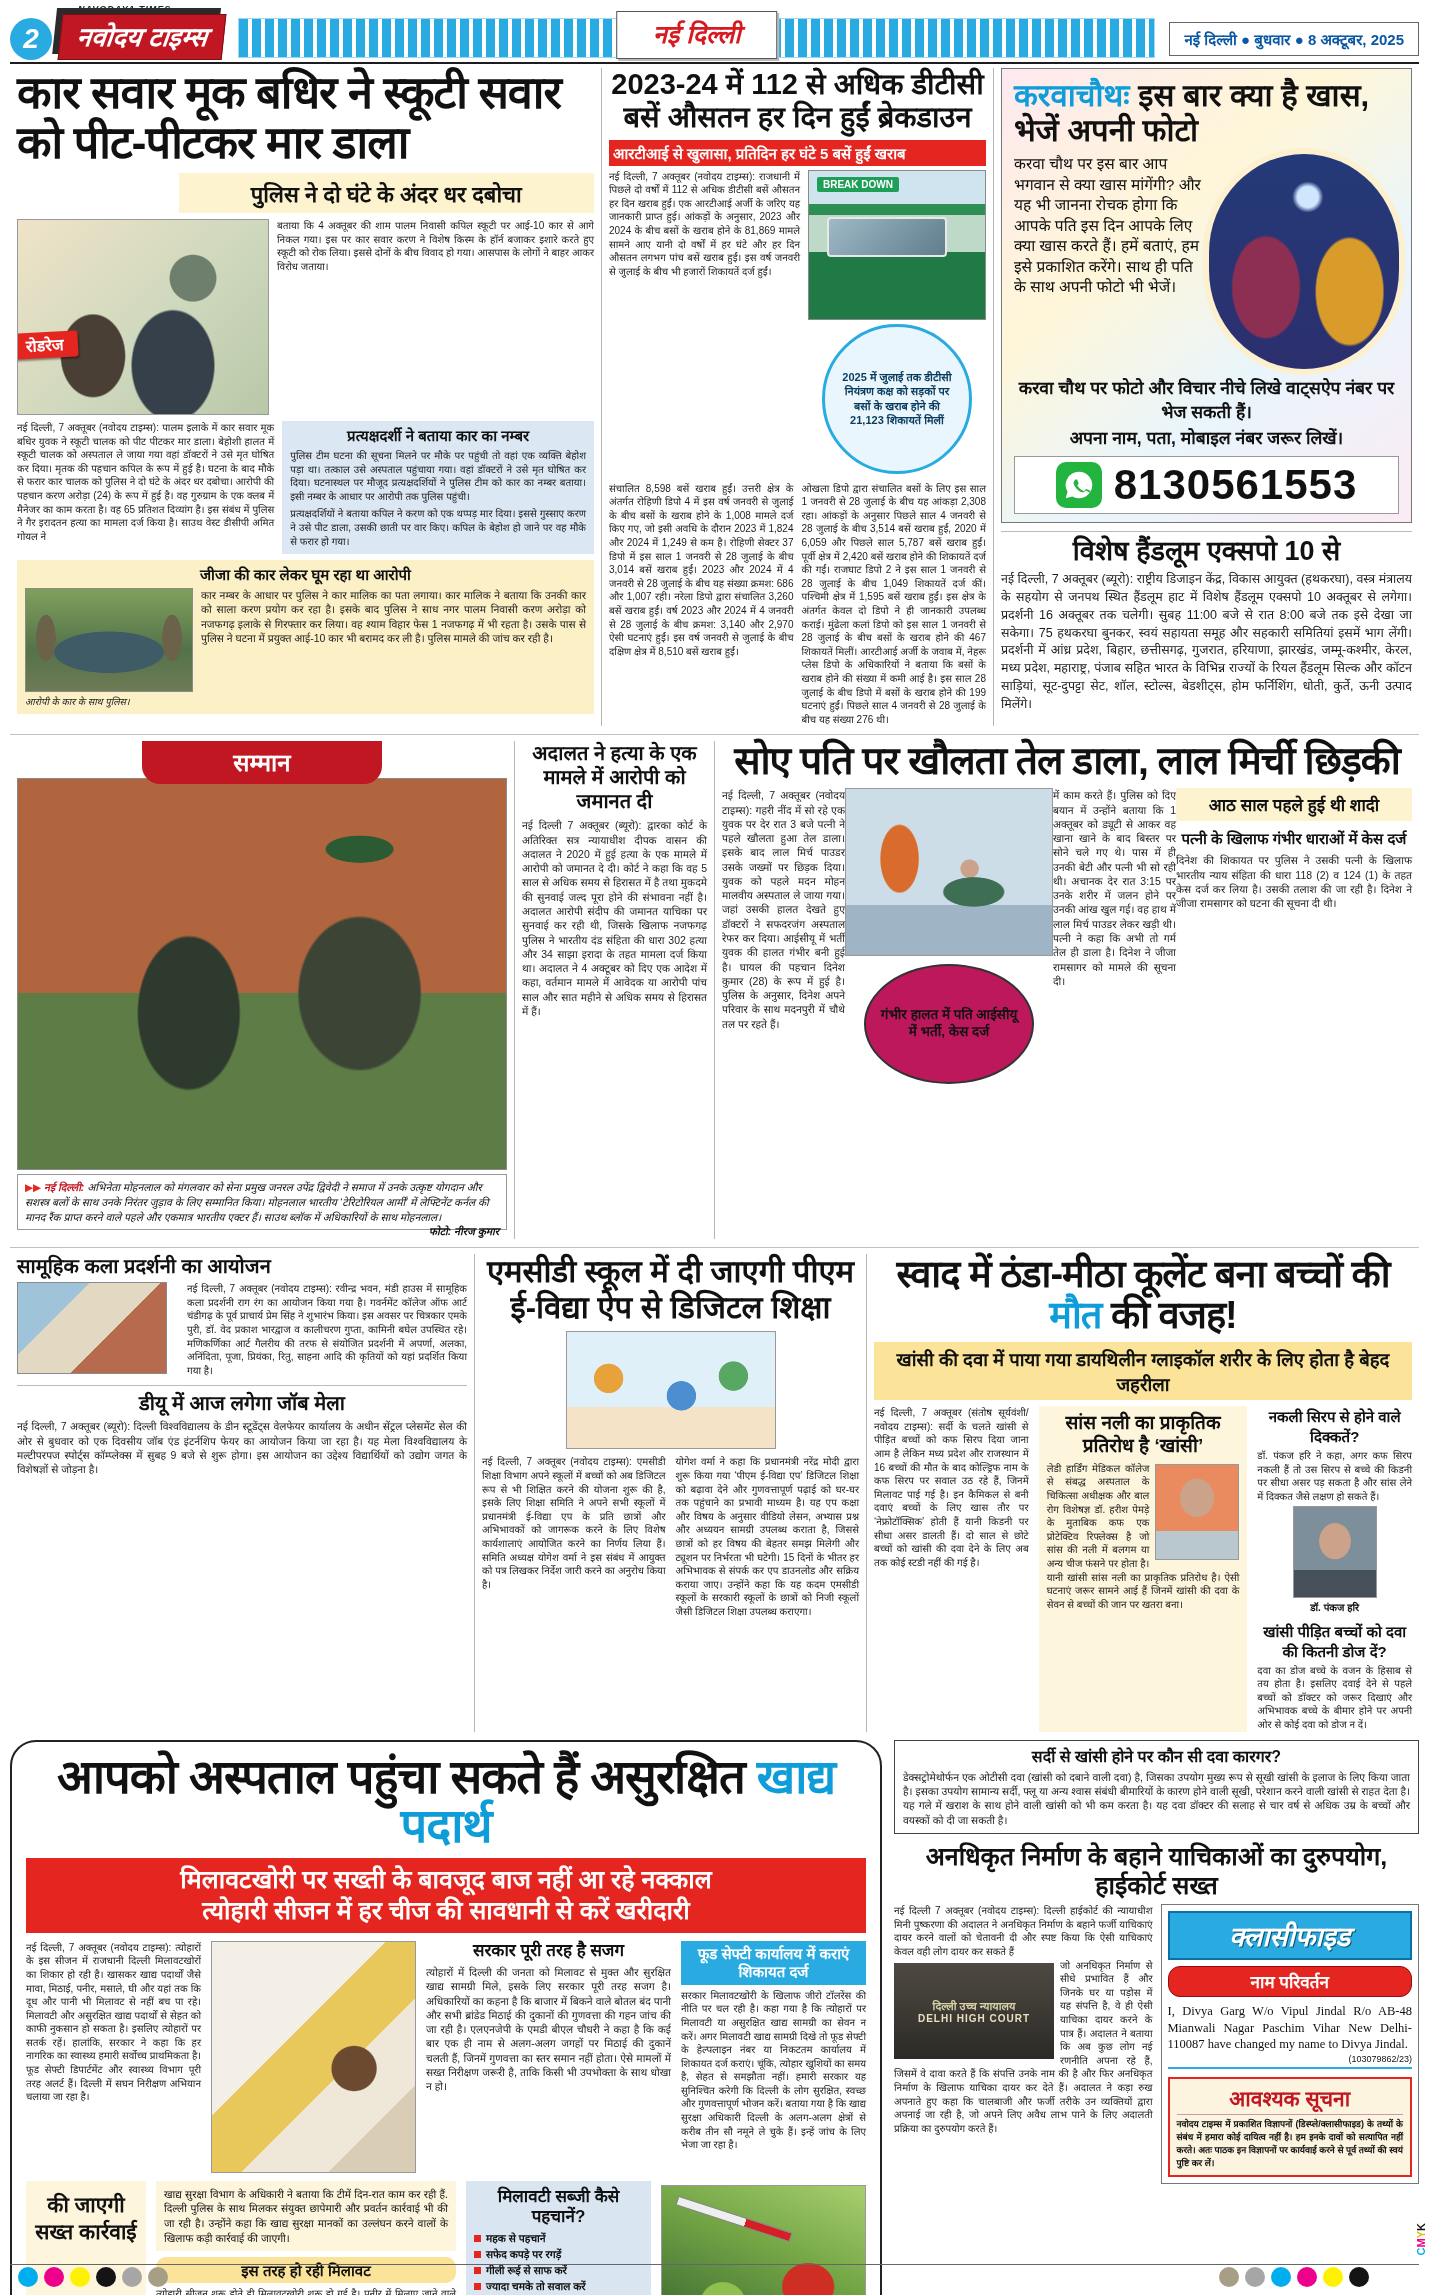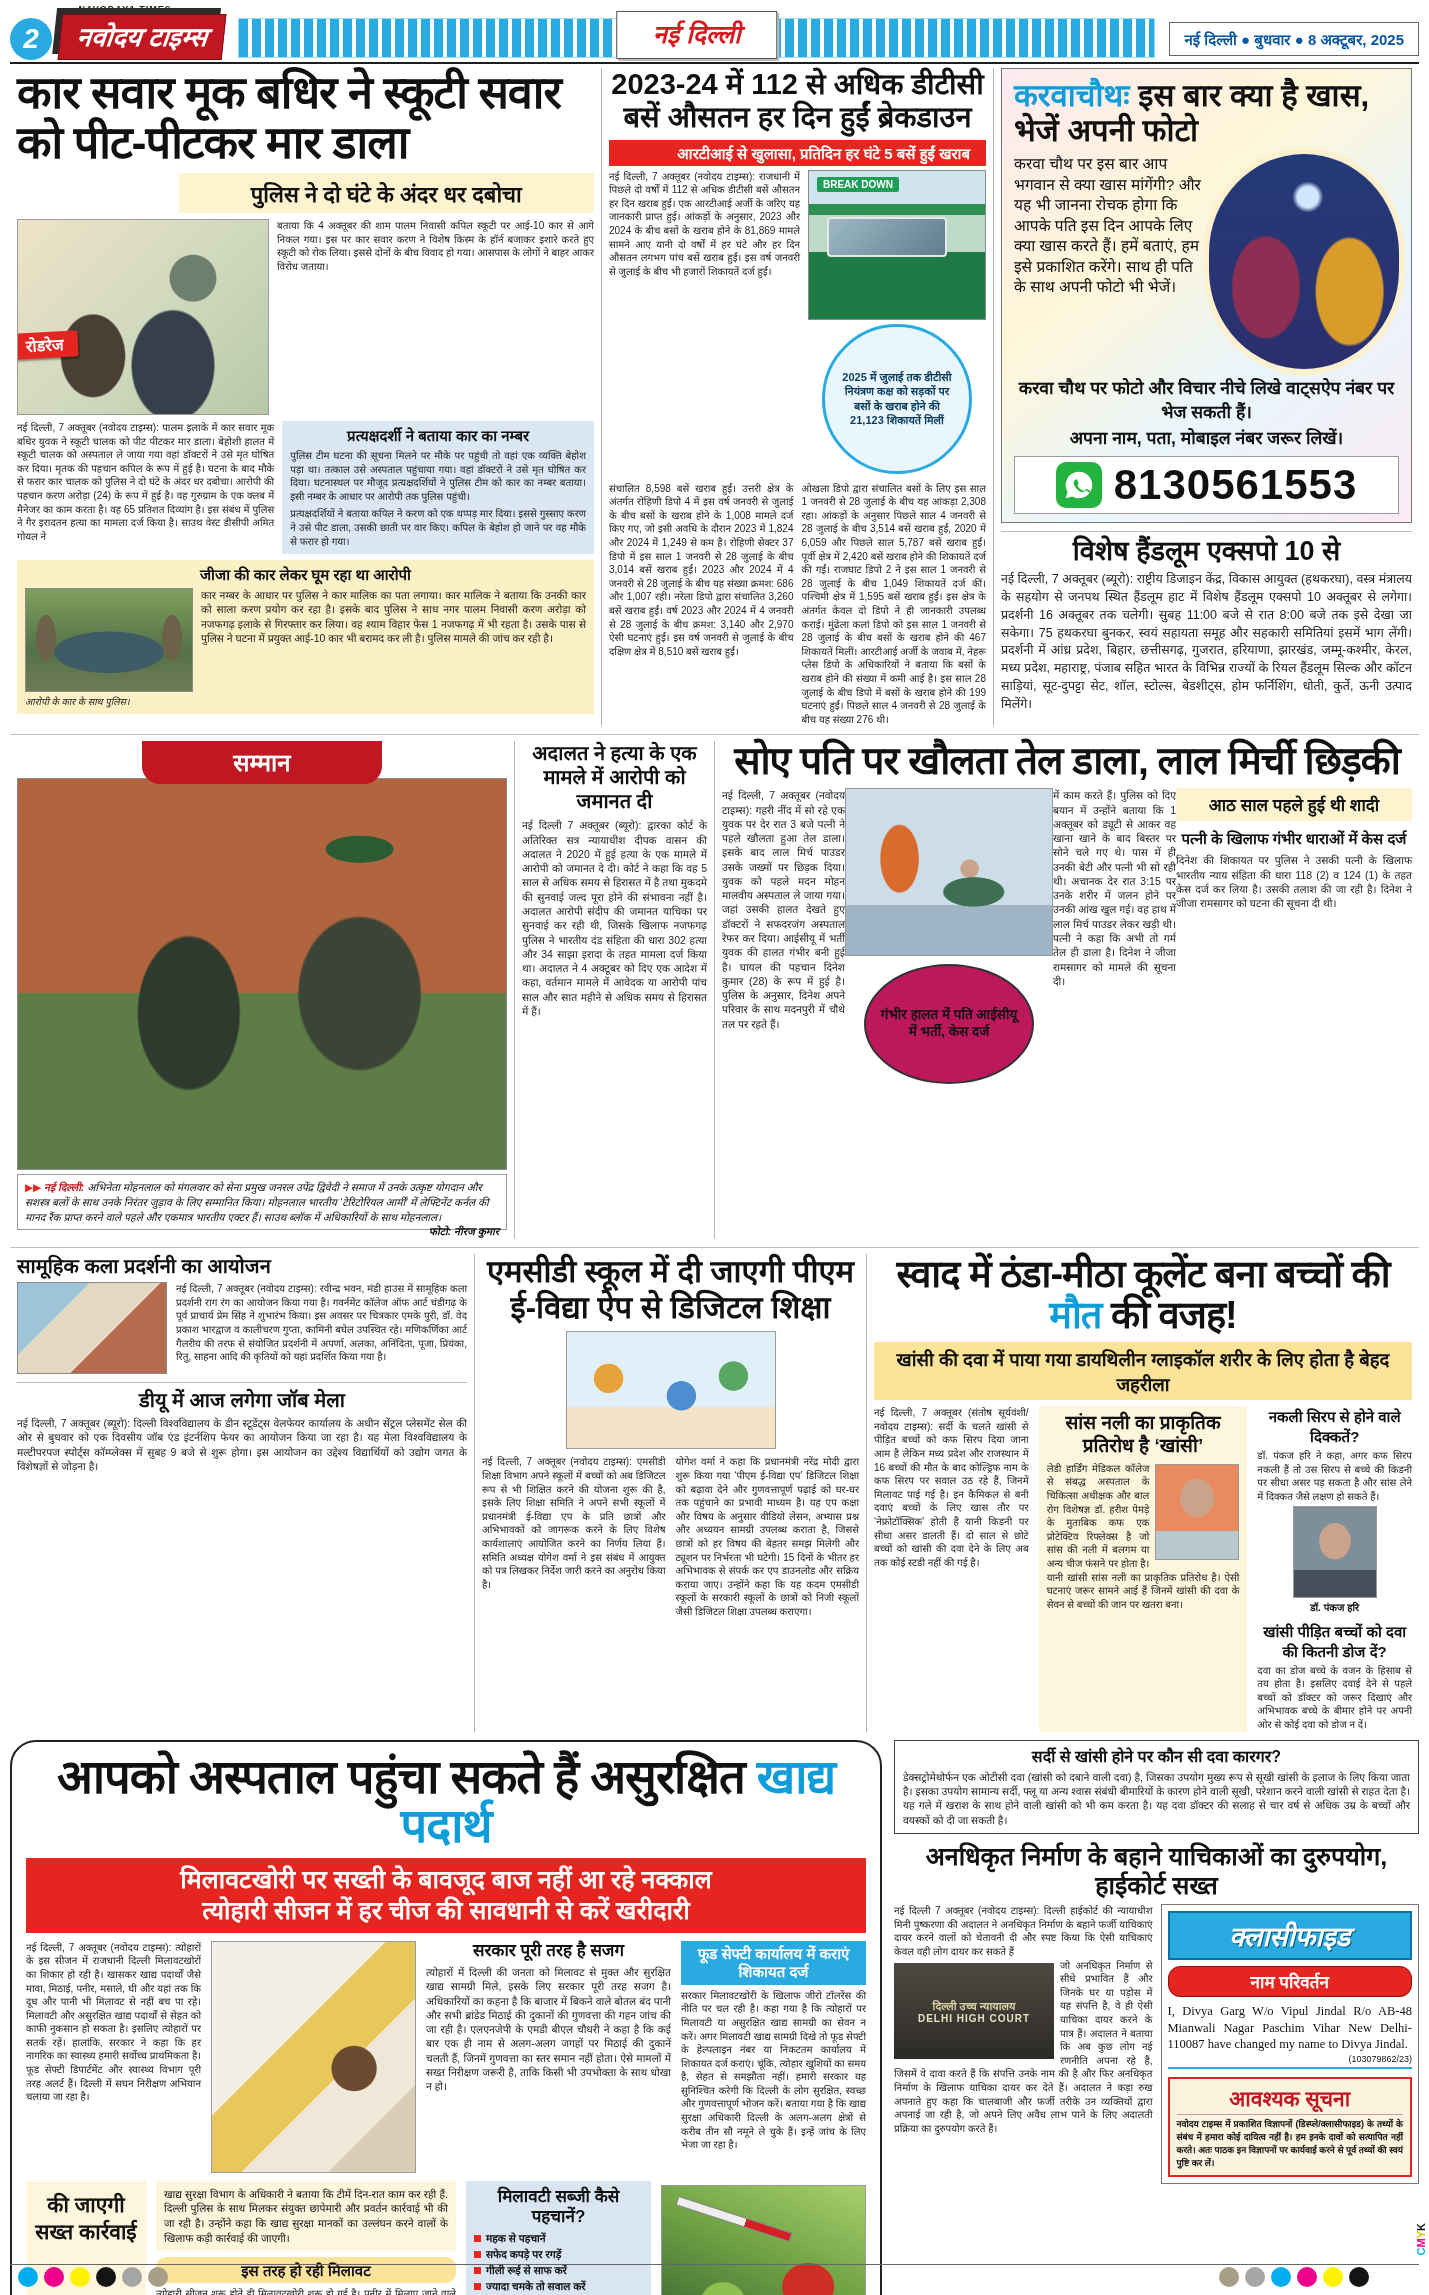--- a/index.html
+++ b/index.html
@@ -21,21 +21,21 @@
   .edition-tab{position:absolute;left:50%;top:-8px;transform:translateX(-50%);background:#fff;border:1px solid #555;box-shadow:2px 2px 0 #bbb;padding:4px 36px 8px;z-index:2}
   .edition-tab span{color:var(--red);font-weight:700;font-size:25px;font-style:italic}
   .edition-tab:after{content:"";position:absolute;left:50%;bottom:-9px;transform:translateX(-50%);border:9px solid transparent;border-top-color:#fff}
   .dateline{background:#fff;border:1px solid #666;padding:6px 14px;margin-bottom:6px;color:#0a57a4;font-weight:700;font-size:15px;white-space:nowrap}
   .rule{border-top:2px solid #1d1d1d}
   
   .hl-xl{font-size:45px;line-height:1.1;font-weight:800;letter-spacing:-1px}
   .hl-l{font-size:29px;line-height:1.15;font-weight:800;text-align:center}
   .hl-m{font-size:24px;line-height:1.15;font-weight:800;text-align:center}
   .hl-s{font-size:20px;line-height:1.2;font-weight:800;text-align:center}
-  .strap-red{background:#e52620;color:#fff;font-weight:700;text-align:right;padding:3px 16px;font-size:15px}
+  .strap-red{background:#e52620;color:#fff;font-weight:700;text-align:left;padding:3px 4px;font-size:15px}
   .subhead-y{background:var(--paleyellow);font-size:22px;font-weight:800;text-align:center;padding:5px 12px;margin:6px 0 6px auto;width:72%}
   .boxtitle{font-weight:800;font-size:15px;text-align:center;line-height:1.2;margin-bottom:4px}
   .photo{position:relative;border:1px solid #8a8a8a;overflow:hidden}
   .caption{font-size:9.5px;font-style:italic;color:#222;margin-top:3px}
   .vdiv{border-right:1px solid #b5b5b5}
   .col{padding:0 7px}
   section{position:relative}
   
   .r1{display:grid;grid-template-columns:592px 392px 1fr;margin-top:4px}
   .rr-main{display:flex;gap:8px;margin-top:4px}
@@ -98,21 +98,21 @@
       radial-gradient(34px 60px at 26% 42%,#d96c2d 0 55%,transparent 58%),
       radial-gradient(54px 26px at 62% 62%,#3e6e54 0 55%,transparent 58%),
       radial-gradient(16px 16px at 60% 48%,#caa38a 0 55%,transparent 60%),
       linear-gradient(180deg,#ccdde8 0 70%,#9fb4c4 70% 100%);border:1px solid #999}
   .oval-note{width:170px;height:120px;border:2px solid #333;border-radius:50%;background:#be185d;display:flex;align-items:center;justify-content:center;text-align:center;font-weight:800;font-size:13.5px;line-height:1.25;padding:12px;margin:8px auto 0}
   .side-box-y{background:var(--paleyellow);padding:5px 8px;font-weight:800;font-size:17px;text-align:center}
   .oil-side .j{font-size:10.5px;margin-top:5px}
   .oil-sub{font-weight:800;font-size:15px;text-align:center;margin:7px 0 3px}
   
   .r3{display:grid;grid-template-columns:465px 392px 1fr;margin-top:8px;border-top:1px solid #c0c0c0;padding-top:6px}
-  .art-row{display:flex;gap:9px;margin-top:4px}
+  .art-row{display:flex;gap:20px;margin-top:4px}
   .photo-art{width:150px;height:92px;flex:none;background:linear-gradient(135deg,#9fc3d8 0 30%,#e3d8c2 30% 60%,#b76b4e 60%)}
   .jobfair{margin-top:8px;border-top:1px solid #bbb;padding-top:5px}
   .illu-class{width:210px;height:118px;margin:6px auto;background:
       radial-gradient(26px 26px at 20% 40%,#e7a23c 0 55%,transparent 58%),
       radial-gradient(26px 26px at 55% 55%,#4c8ed0 0 55%,transparent 58%),
       radial-gradient(26px 26px at 80% 38%,#58a864 0 55%,transparent 58%),
       linear-gradient(180deg,#dff0f9 0 65%,#f5e3c8 65%);border:1px solid #999}
   .mcd-cols{display:flex;gap:10px}
   .syrup-h{font-size:38px;font-weight:800;text-align:center;line-height:1.08;letter-spacing:-1px}
   .syrup-h .hl{color:var(--blue-hl)}

